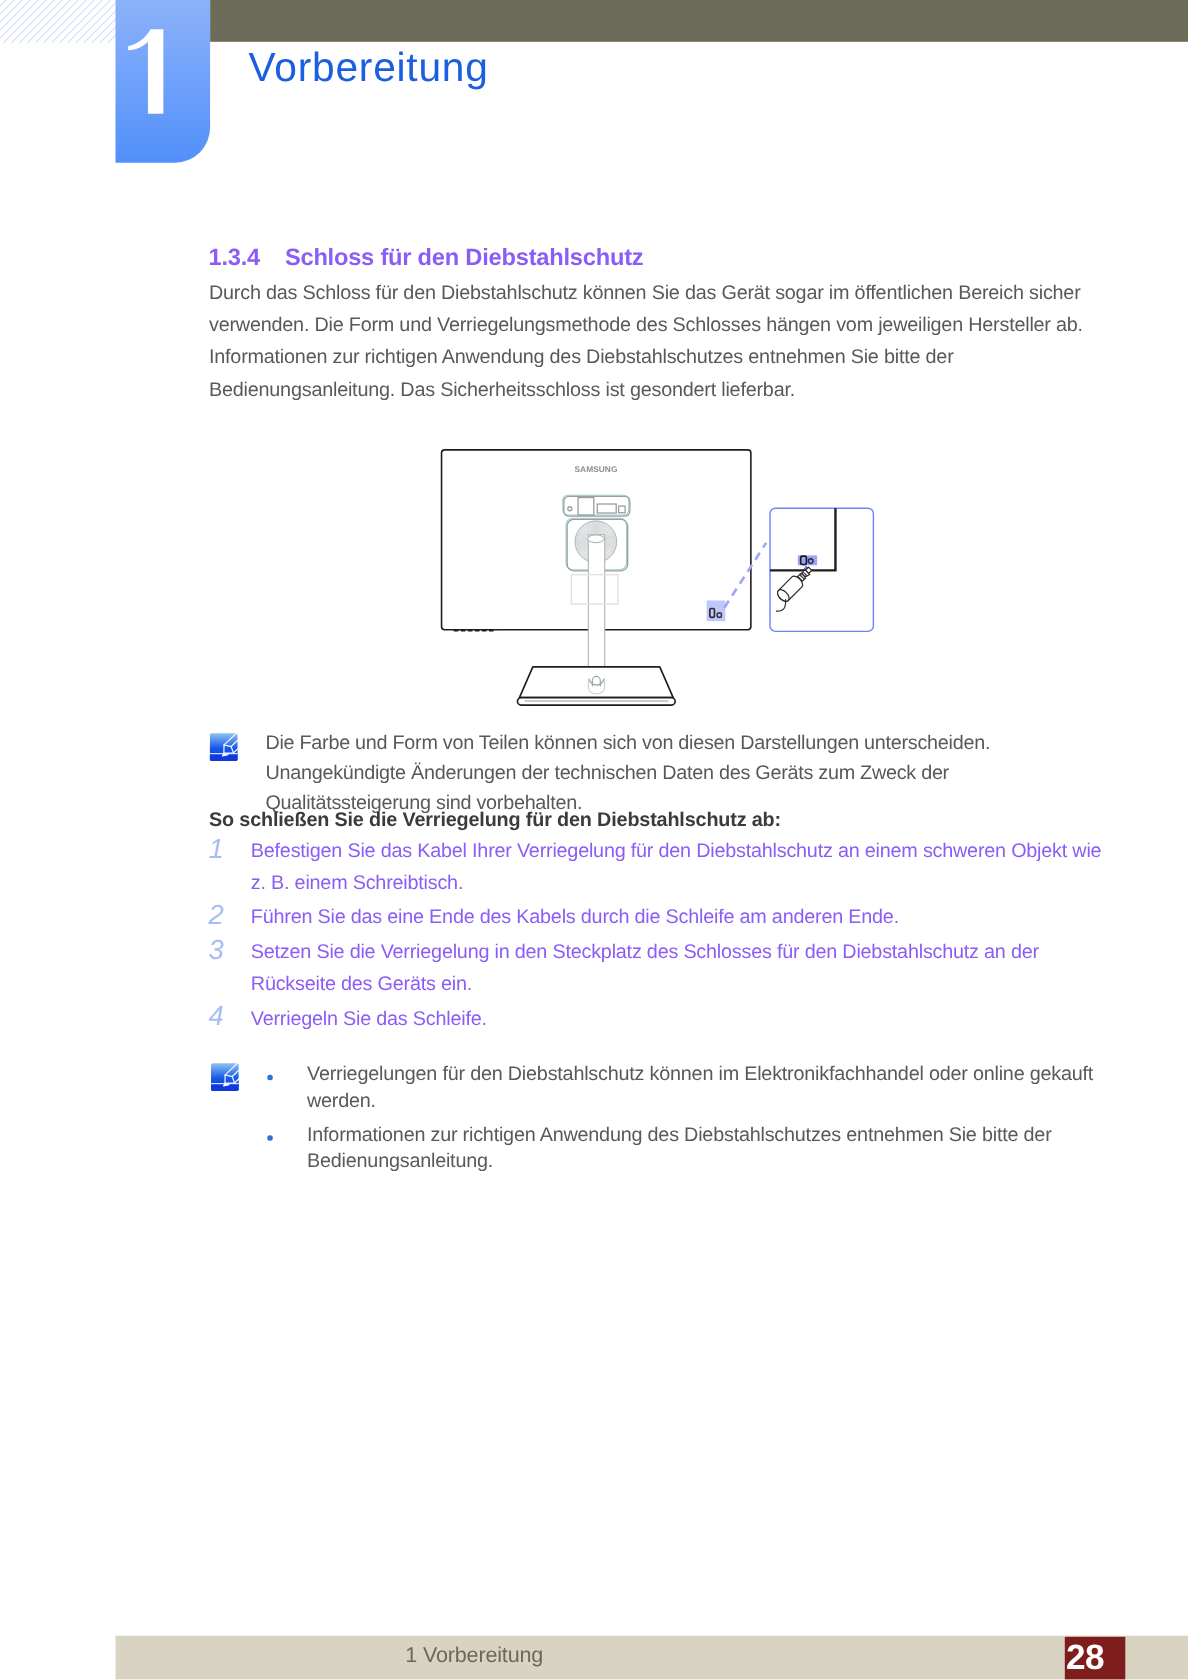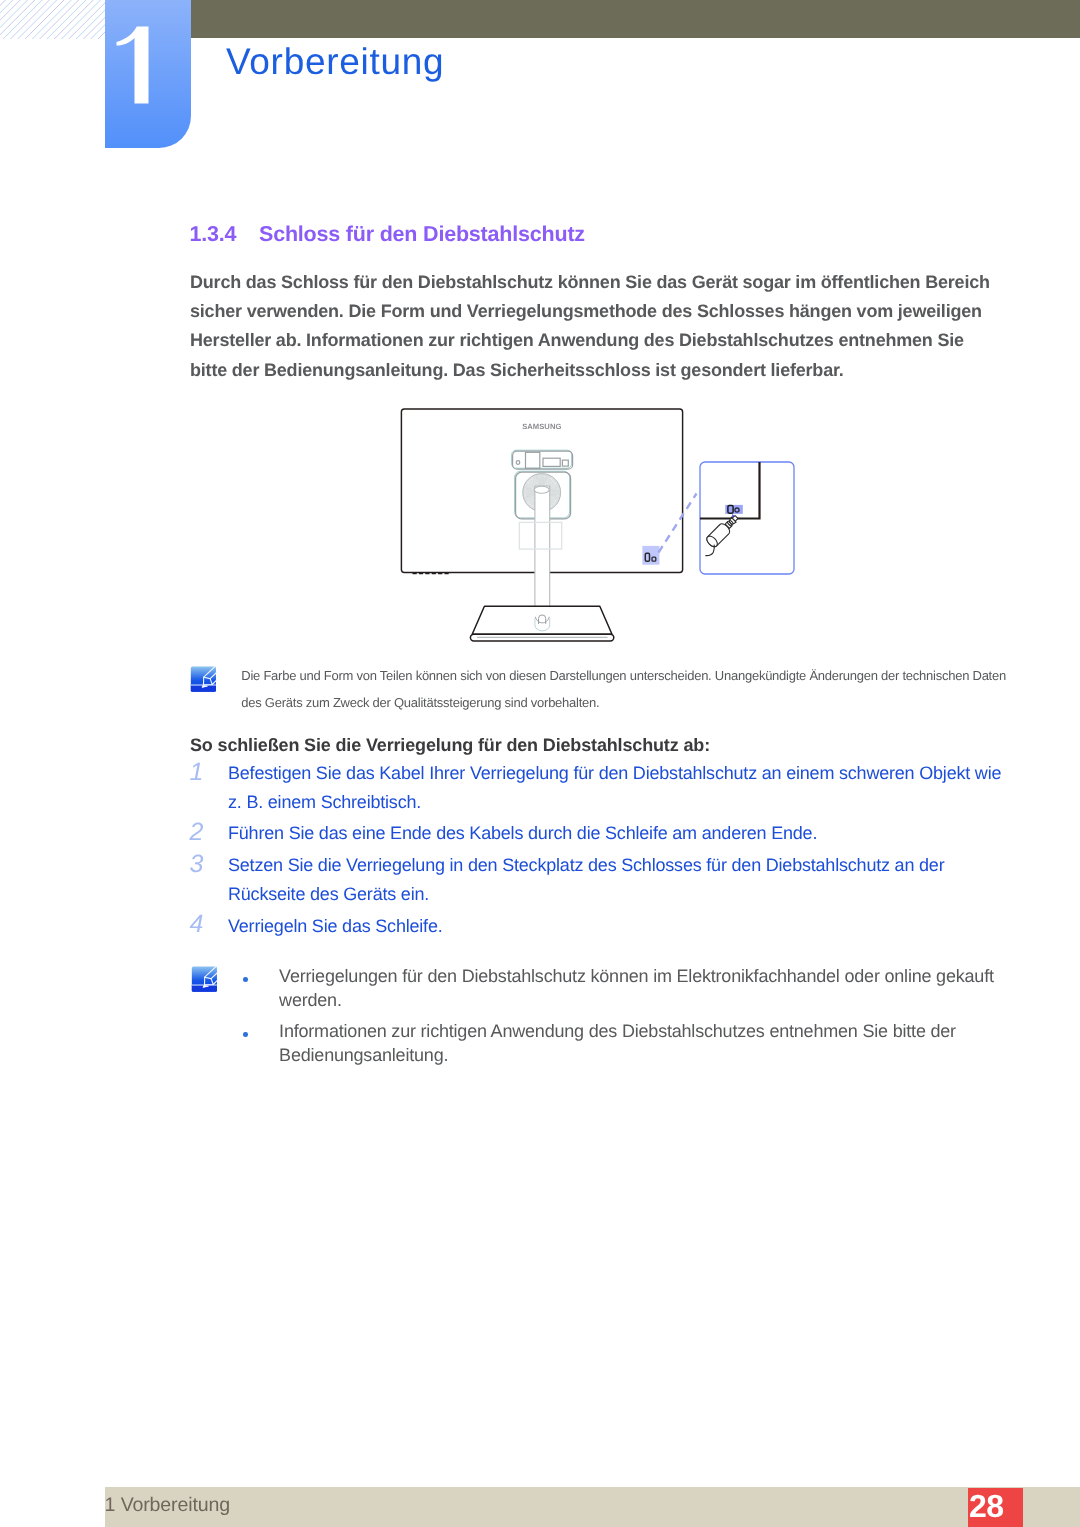--- a/index.html
+++ b/index.html
@@ -14,47 +14,47 @@
   .olive{position:absolute;left:191px;top:0;right:0;height:38px;background:#6d6c58;}
   .chaptab{position:absolute;left:105px;top:0;width:86px;height:148px;
      background:linear-gradient(180deg,#8cb2fa 0%,#5290fa 100%);
      border-bottom-right-radius:32px;}
   .chapnum{position:absolute;left:11px;top:26px;width:36px;height:78px;}
   .chaptitle{position:absolute;left:226px;top:41px;color:#1b5fe0;font-size:37px;
      font-weight:400;letter-spacing:0.7px;white-space:nowrap;}
   .h3{position:absolute;left:189.5px;top:221.7px;color:#8b5cf6;font-size:21.5px;letter-spacing:-0.2px;font-weight:bold;white-space:nowrap;line-height:24px;}
   .h3 .num{display:inline-block;width:69.5px;}
   .para{position:absolute;color:#58595b;font-size:18px;letter-spacing:-0.2px;line-height:29.2px;}
-  .intro{left:190px;top:268px;width:800px;font-weight:bold;}
+  .intro{left:190px;top:252px;width:800px;}
   .bold-head{position:absolute;left:190px;top:734px;color:#3b3b3d;font-size:18px;letter-spacing:-0.15px;font-weight:bold;line-height:22px;}
 
   
   .note{position:absolute;}
   .note .ic{position:absolute;left:0.4px;top:5.7px;width:26.8px;height:26.3px;}
   .note2 .ic{top:-1.2px;}
-  .note .txt{position:absolute;left:51.3px;top:2.3px;color:#58595b;font-size:13px;letter-spacing:-0.25px;line-height:27.0px;}
+  .note .txt{position:absolute;left:51.3px;top:2.3px;color:#58595b;font-size:18px;letter-spacing:-0.25px;line-height:27.0px;}
   .note1{left:190px;top:660px;width:818px;}
   .note1 .txt{width:772px;}
   .note2{left:190.8px;top:967.3px;width:818px;}
   .note2 ul{margin:0;padding:0;list-style:none;position:absolute;left:88.3px;top:-2.5px;}
   .note2 li{position:relative;color:#58595b;font-size:18px;letter-spacing:-0.2px;line-height:23.7px;margin-bottom:7.9px;width:742px;}
   .note2 .bul{position:absolute;left:-35.7px;top:12.2px;width:4.6px;height:4.6px;background:#2c72db;border-radius:50%;}
 
   
   .steps{position:absolute;left:190px;top:759px;width:822px;}
   .step{position:relative;min-height:28.6px;margin-bottom:3.3px;}
   .step .n{position:absolute;left:-3.5px;top:-1.5px;width:20px;text-align:center;color:#a6bcf2;
      font-size:25px;font-style:italic;font-weight:400;line-height:28.6px;}
-  .step .t{margin-left:38px;color:#1d4ed8;font-size:18px;letter-spacing:-0.2px;line-height:28.6px;}
+  .step .t{margin-left:38px;color:#8b5cf6;font-size:18px;letter-spacing:-0.2px;line-height:28.6px;}
 
   
   .footer{position:absolute;left:104.6px;top:1487.4px;width:975.4px;height:40px;background:#d9d4c2;}
   .footer .lbl{position:absolute;left:0;top:-2px;width:685px;height:40px;line-height:40px;
-     text-align:left;color:#6e675a;font-size:19.6px;letter-spacing:-0.15px;padding-right:32px;box-sizing:border-box;}
-  .footer .pg{position:absolute;left:863.3px;top:0.5px;width:54.8px;height:39.5px;background:#ef4444;color:#fff;
+     text-align:center;color:#6e675a;font-size:19.6px;letter-spacing:-0.15px;padding-right:32px;box-sizing:border-box;}
+  .footer .pg{position:absolute;left:863.3px;top:0.5px;width:54.8px;height:39.5px;background:#7f1d1d;color:#fff;
      font-size:32px;font-weight:bold;text-align:center;line-height:37px;letter-spacing:-0.5px;padding-right:18px;box-sizing:border-box;}
 
   
   .illus{position:absolute;left:395px;top:400px;width:412px;height:248px;}
 </style>
 </head>
 <body>
 
 <div class="page">
 

